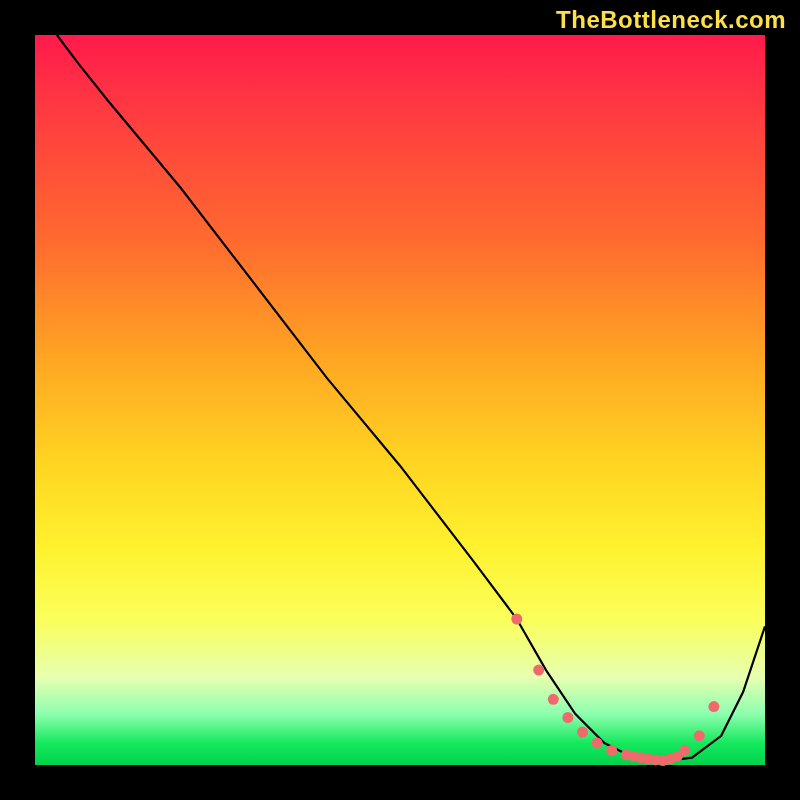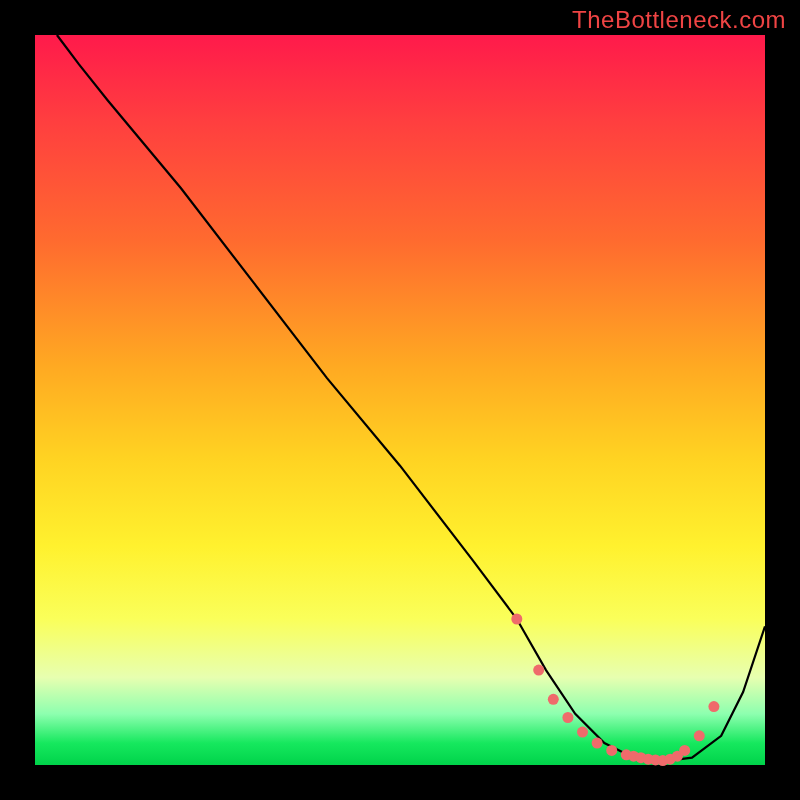--- a/index.html
+++ b/index.html
@@ -14,23 +14,23 @@
   .frame {
     position: relative;
     width: 800px;
     height: 800px;
     background: #000;
   }
   .watermark {
     position: absolute;
     top: 6px;
     right: 14px;
-    color: #ef4444;
+    color: #fde047;
     font-size: 24px;
-    font-weight: 400;
+    font-weight: 700;
     letter-spacing: 0.5px;
     pointer-events: none;
   }
   .plot {
     position: absolute;
     left: 35px;
     top: 35px;
     width: 730px;
     height: 730px;
     

